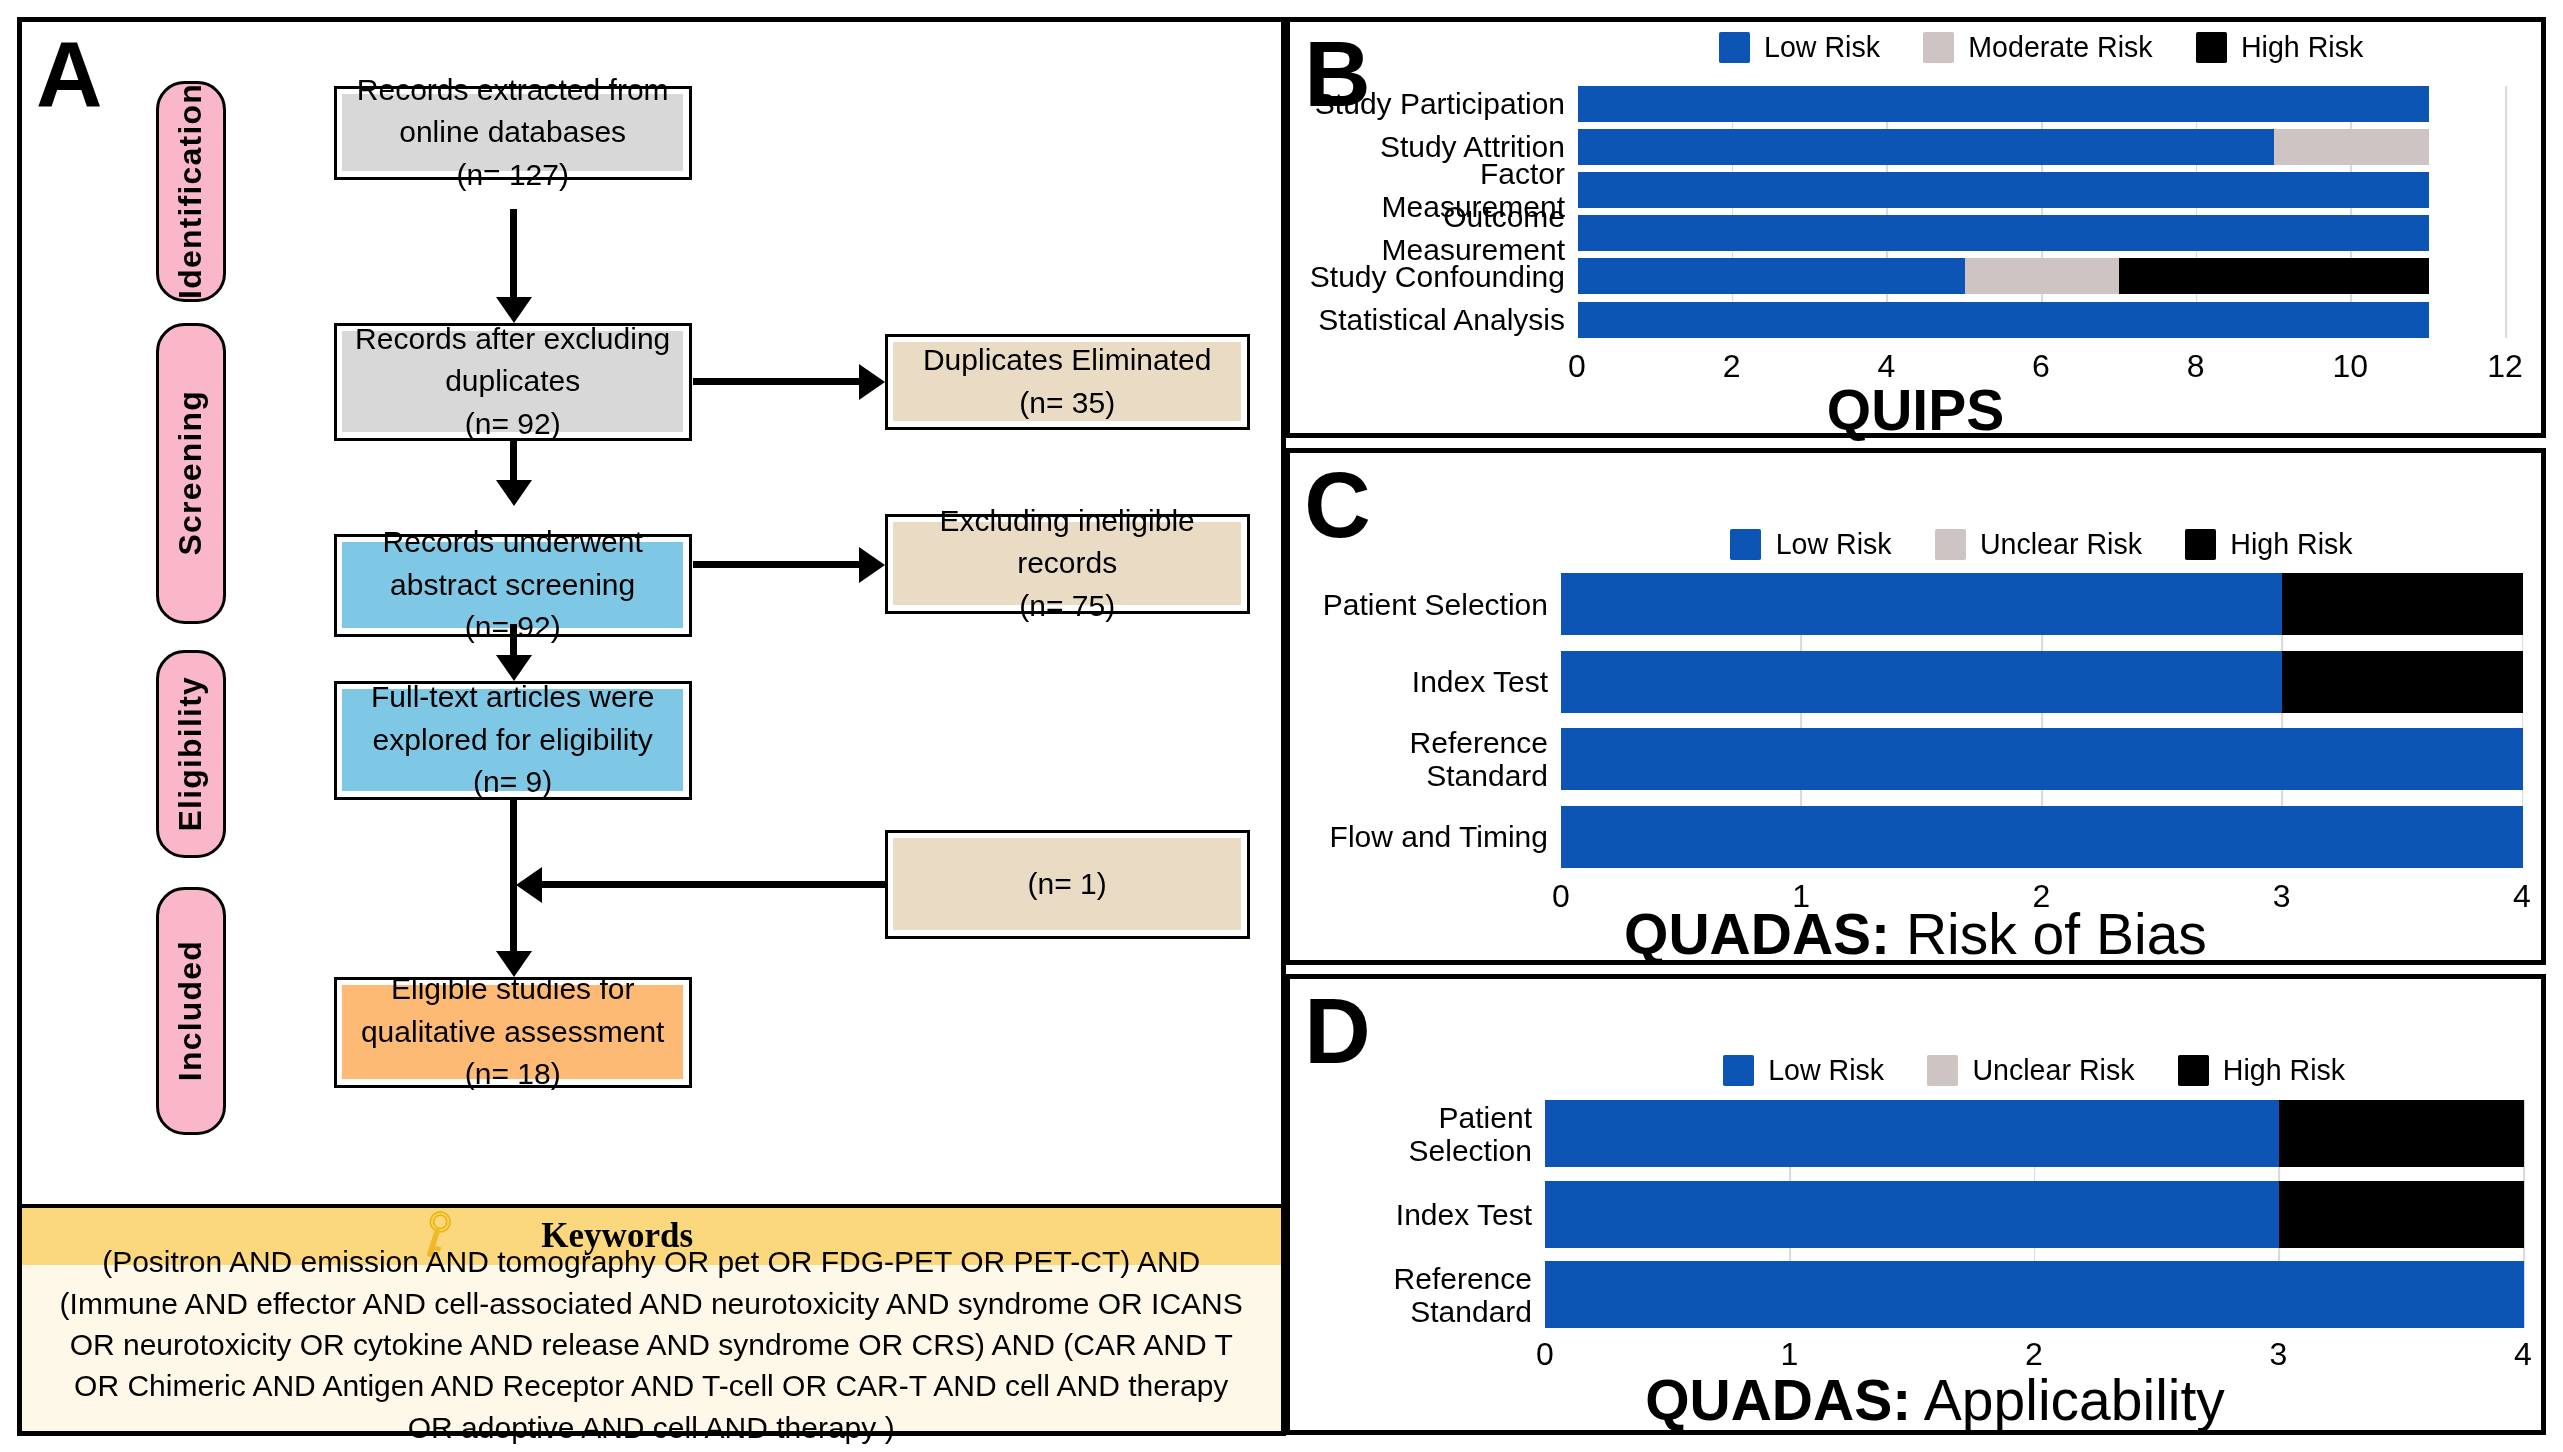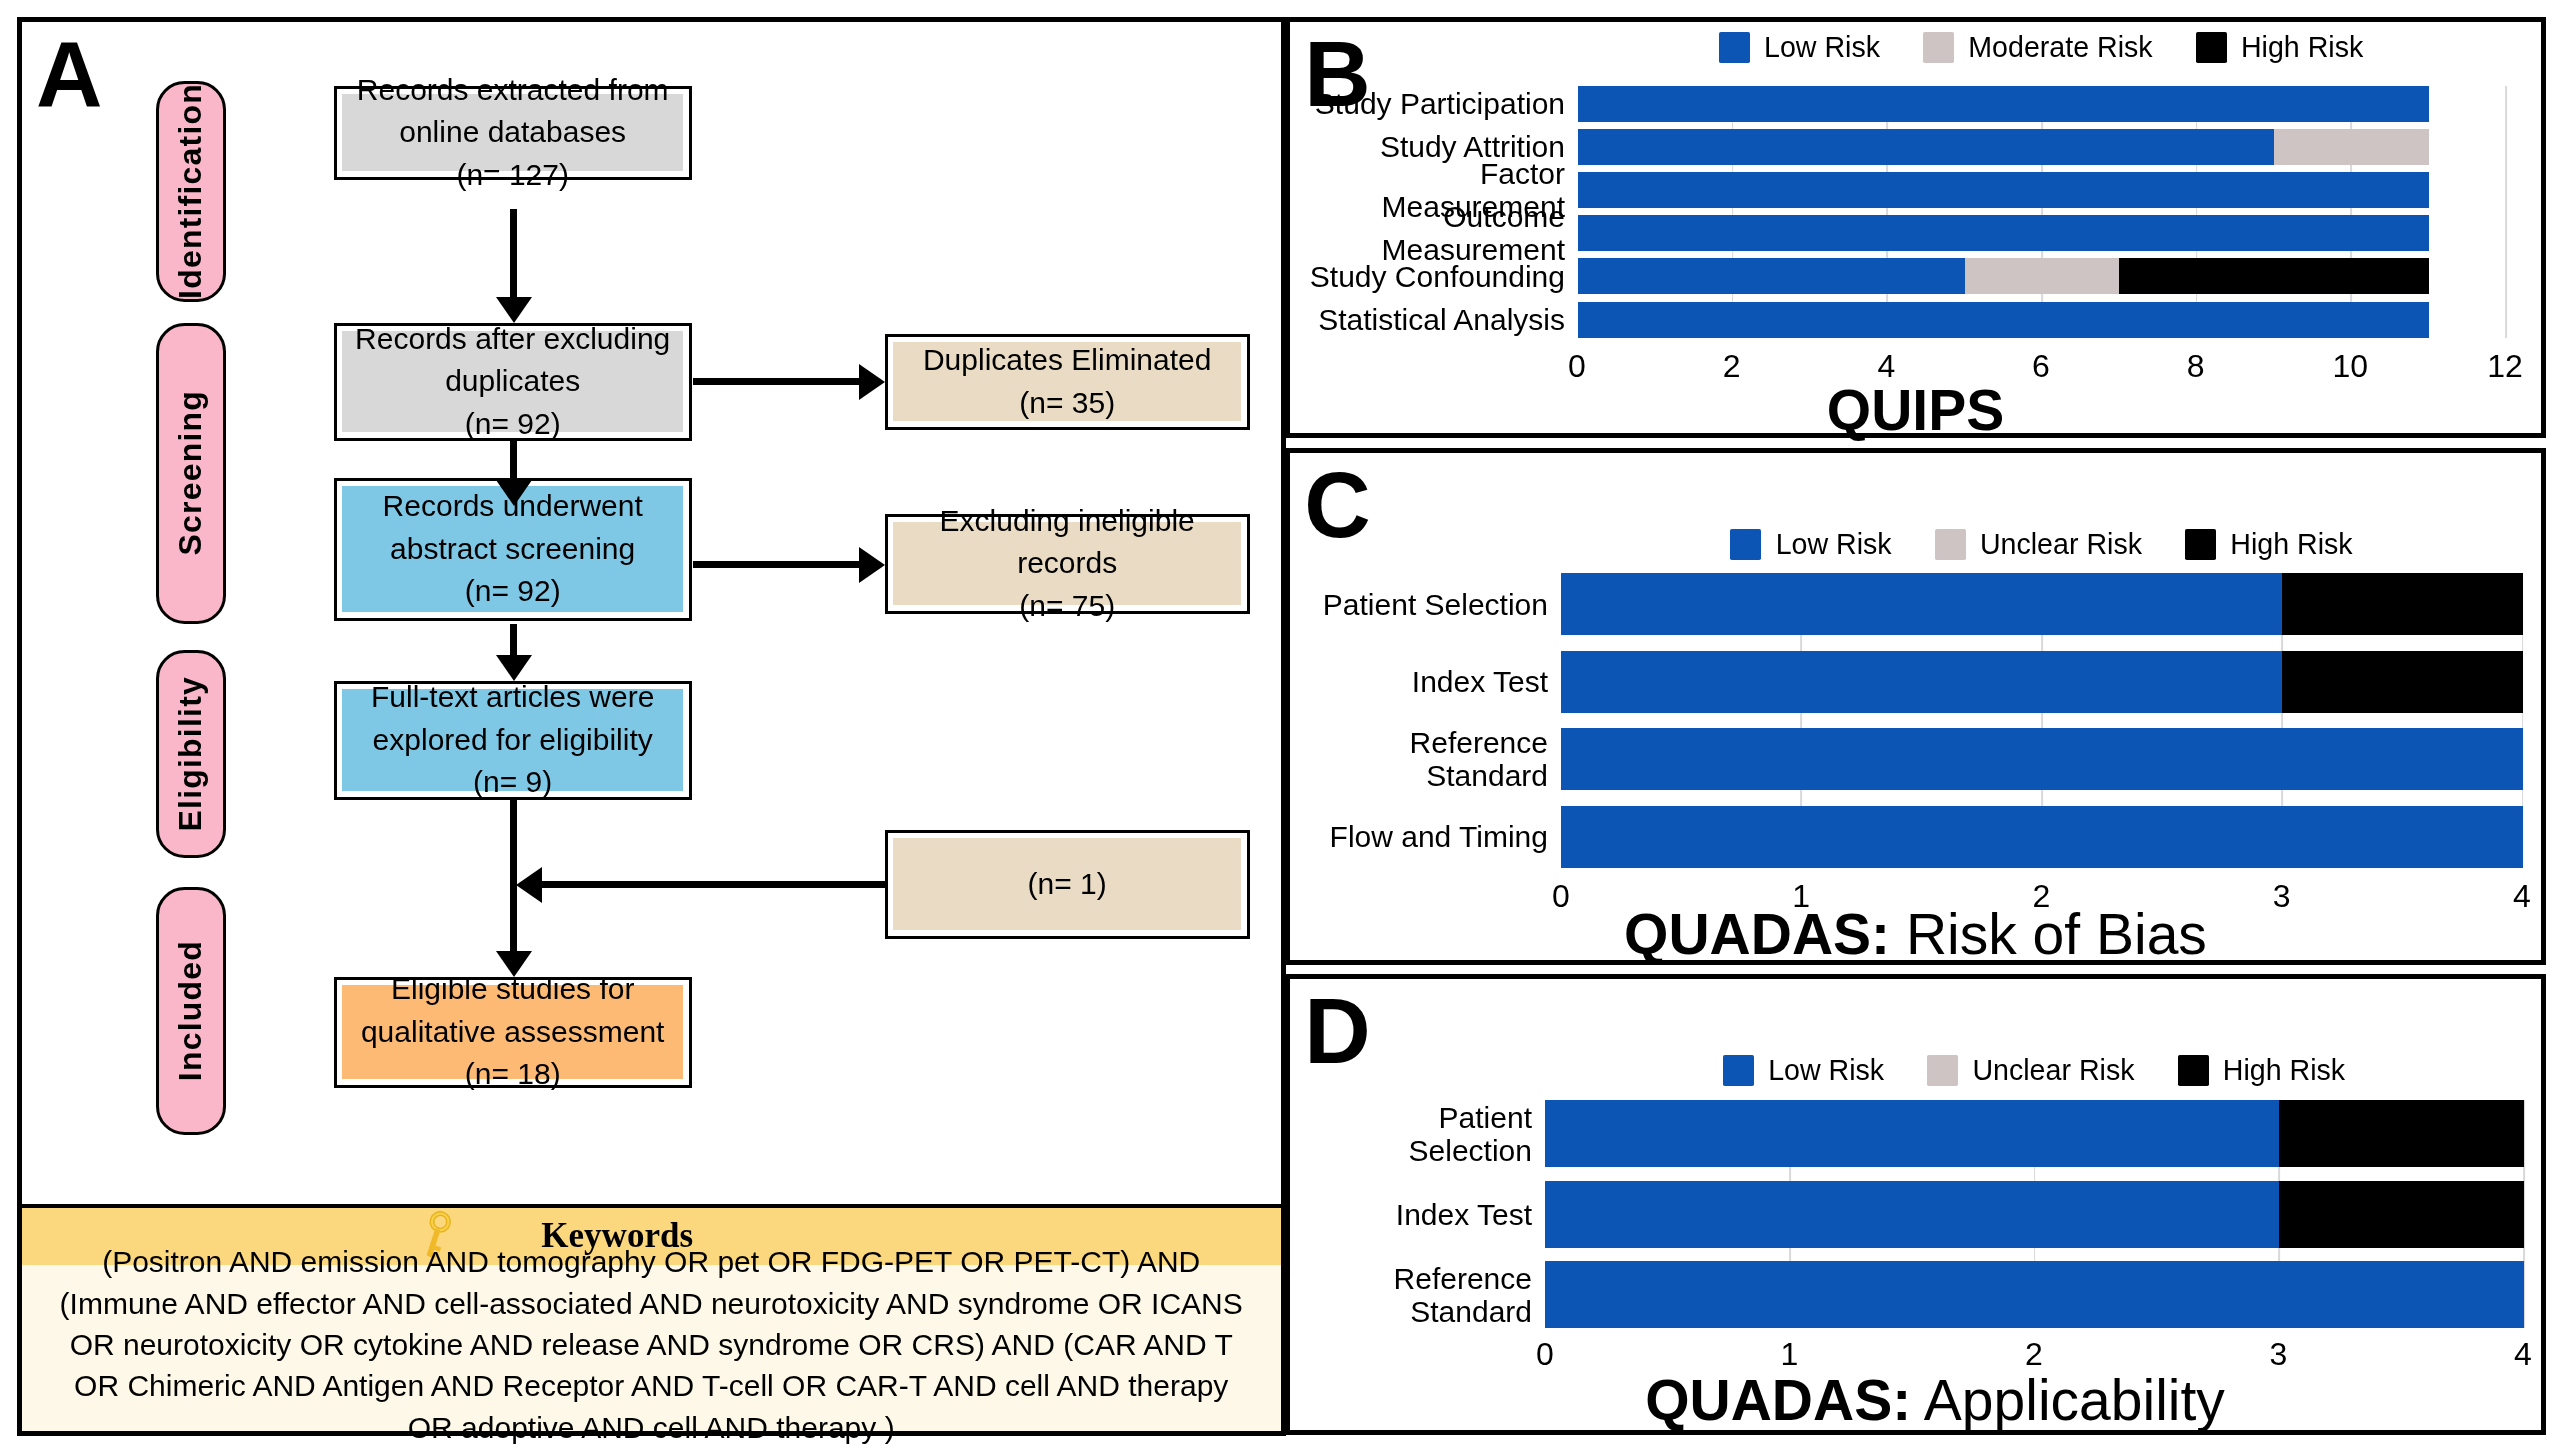--- a/index.html
+++ b/index.html
@@ -21,21 +21,21 @@
   #stage-eligibility    { top: 628px; height: 208px; }
   #stage-included       { top: 865px; height: 248px; }
 
   .fbox { position: absolute; background: #fff; border: 3.6px solid #000; padding: 5.4px; }
   .fbox-fill { width: 100%; height: 100%; display: flex; flex-direction: column; align-items: center; justify-content: center;
                text-align: center; font-size: 30px; line-height: 1.42; padding: 2.4px 10.7px; }
   .main-col { left: 312px; width: 358px; }
   .side-col { left: 863px; width: 365px; }
   #mbox0 { top: 64px;  height: 94px; }
   #mbox1 { top: 301px;  height: 118px; }
-  #mbox2 { top: 456px;  height: 143px; }
+  #mbox2 { top: 512px;  height: 103px; }
   #mbox3 { top: 659px; height: 119px; }
   #mbox4 { top: 955px; height: 111px; }
   #sbox0 { top: 312px;  height: 96px; }
   #sbox1 { top: 492px;  height: 100px; }
   #sbox2 { top: 808px; height: 109px; }
 
   .vline { position: absolute; width: 7.1px; background: #000; left: 488px; }
   .hline { position: absolute; height: 7.1px; background: #000; }
   .arr-down  { position: absolute; width: 0; height: 0; border-left: 18px solid transparent; border-right: 18px solid transparent; border-top: 26px solid #000; left: 474px; }
   .arr-right { position: absolute; width: 0; height: 0; border-top: 18px solid transparent; border-bottom: 18px solid transparent; border-left: 26px solid #000; }

